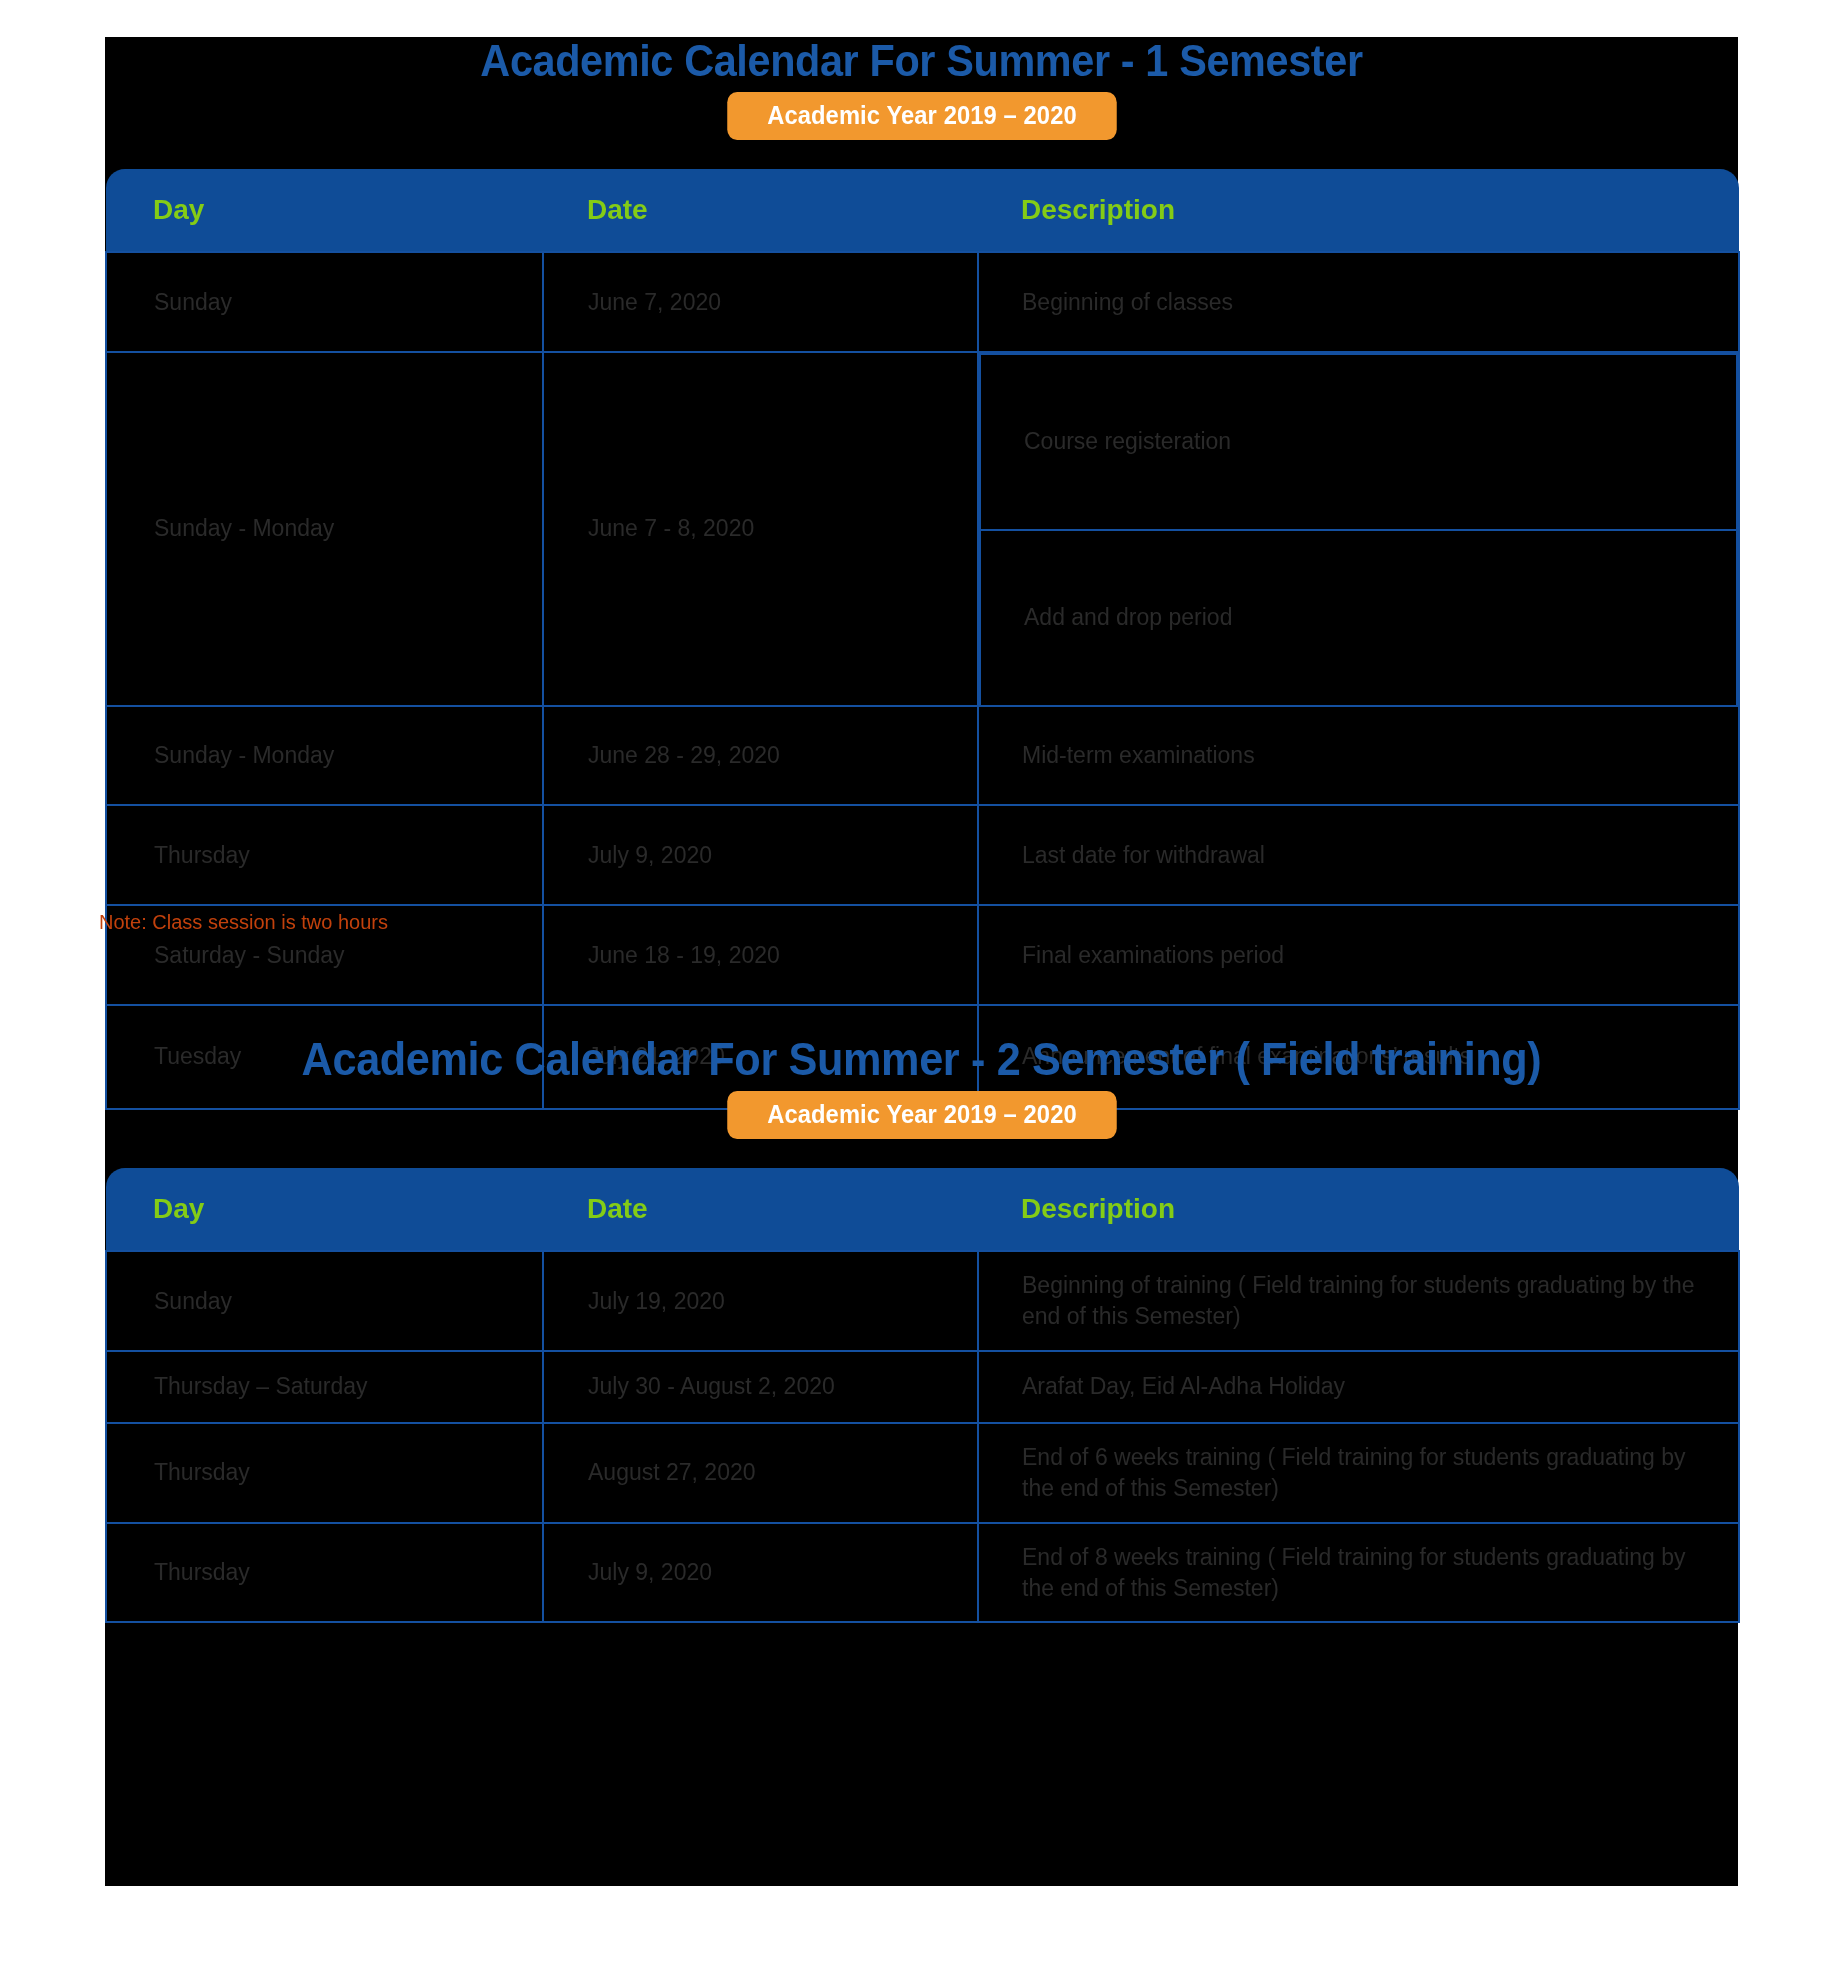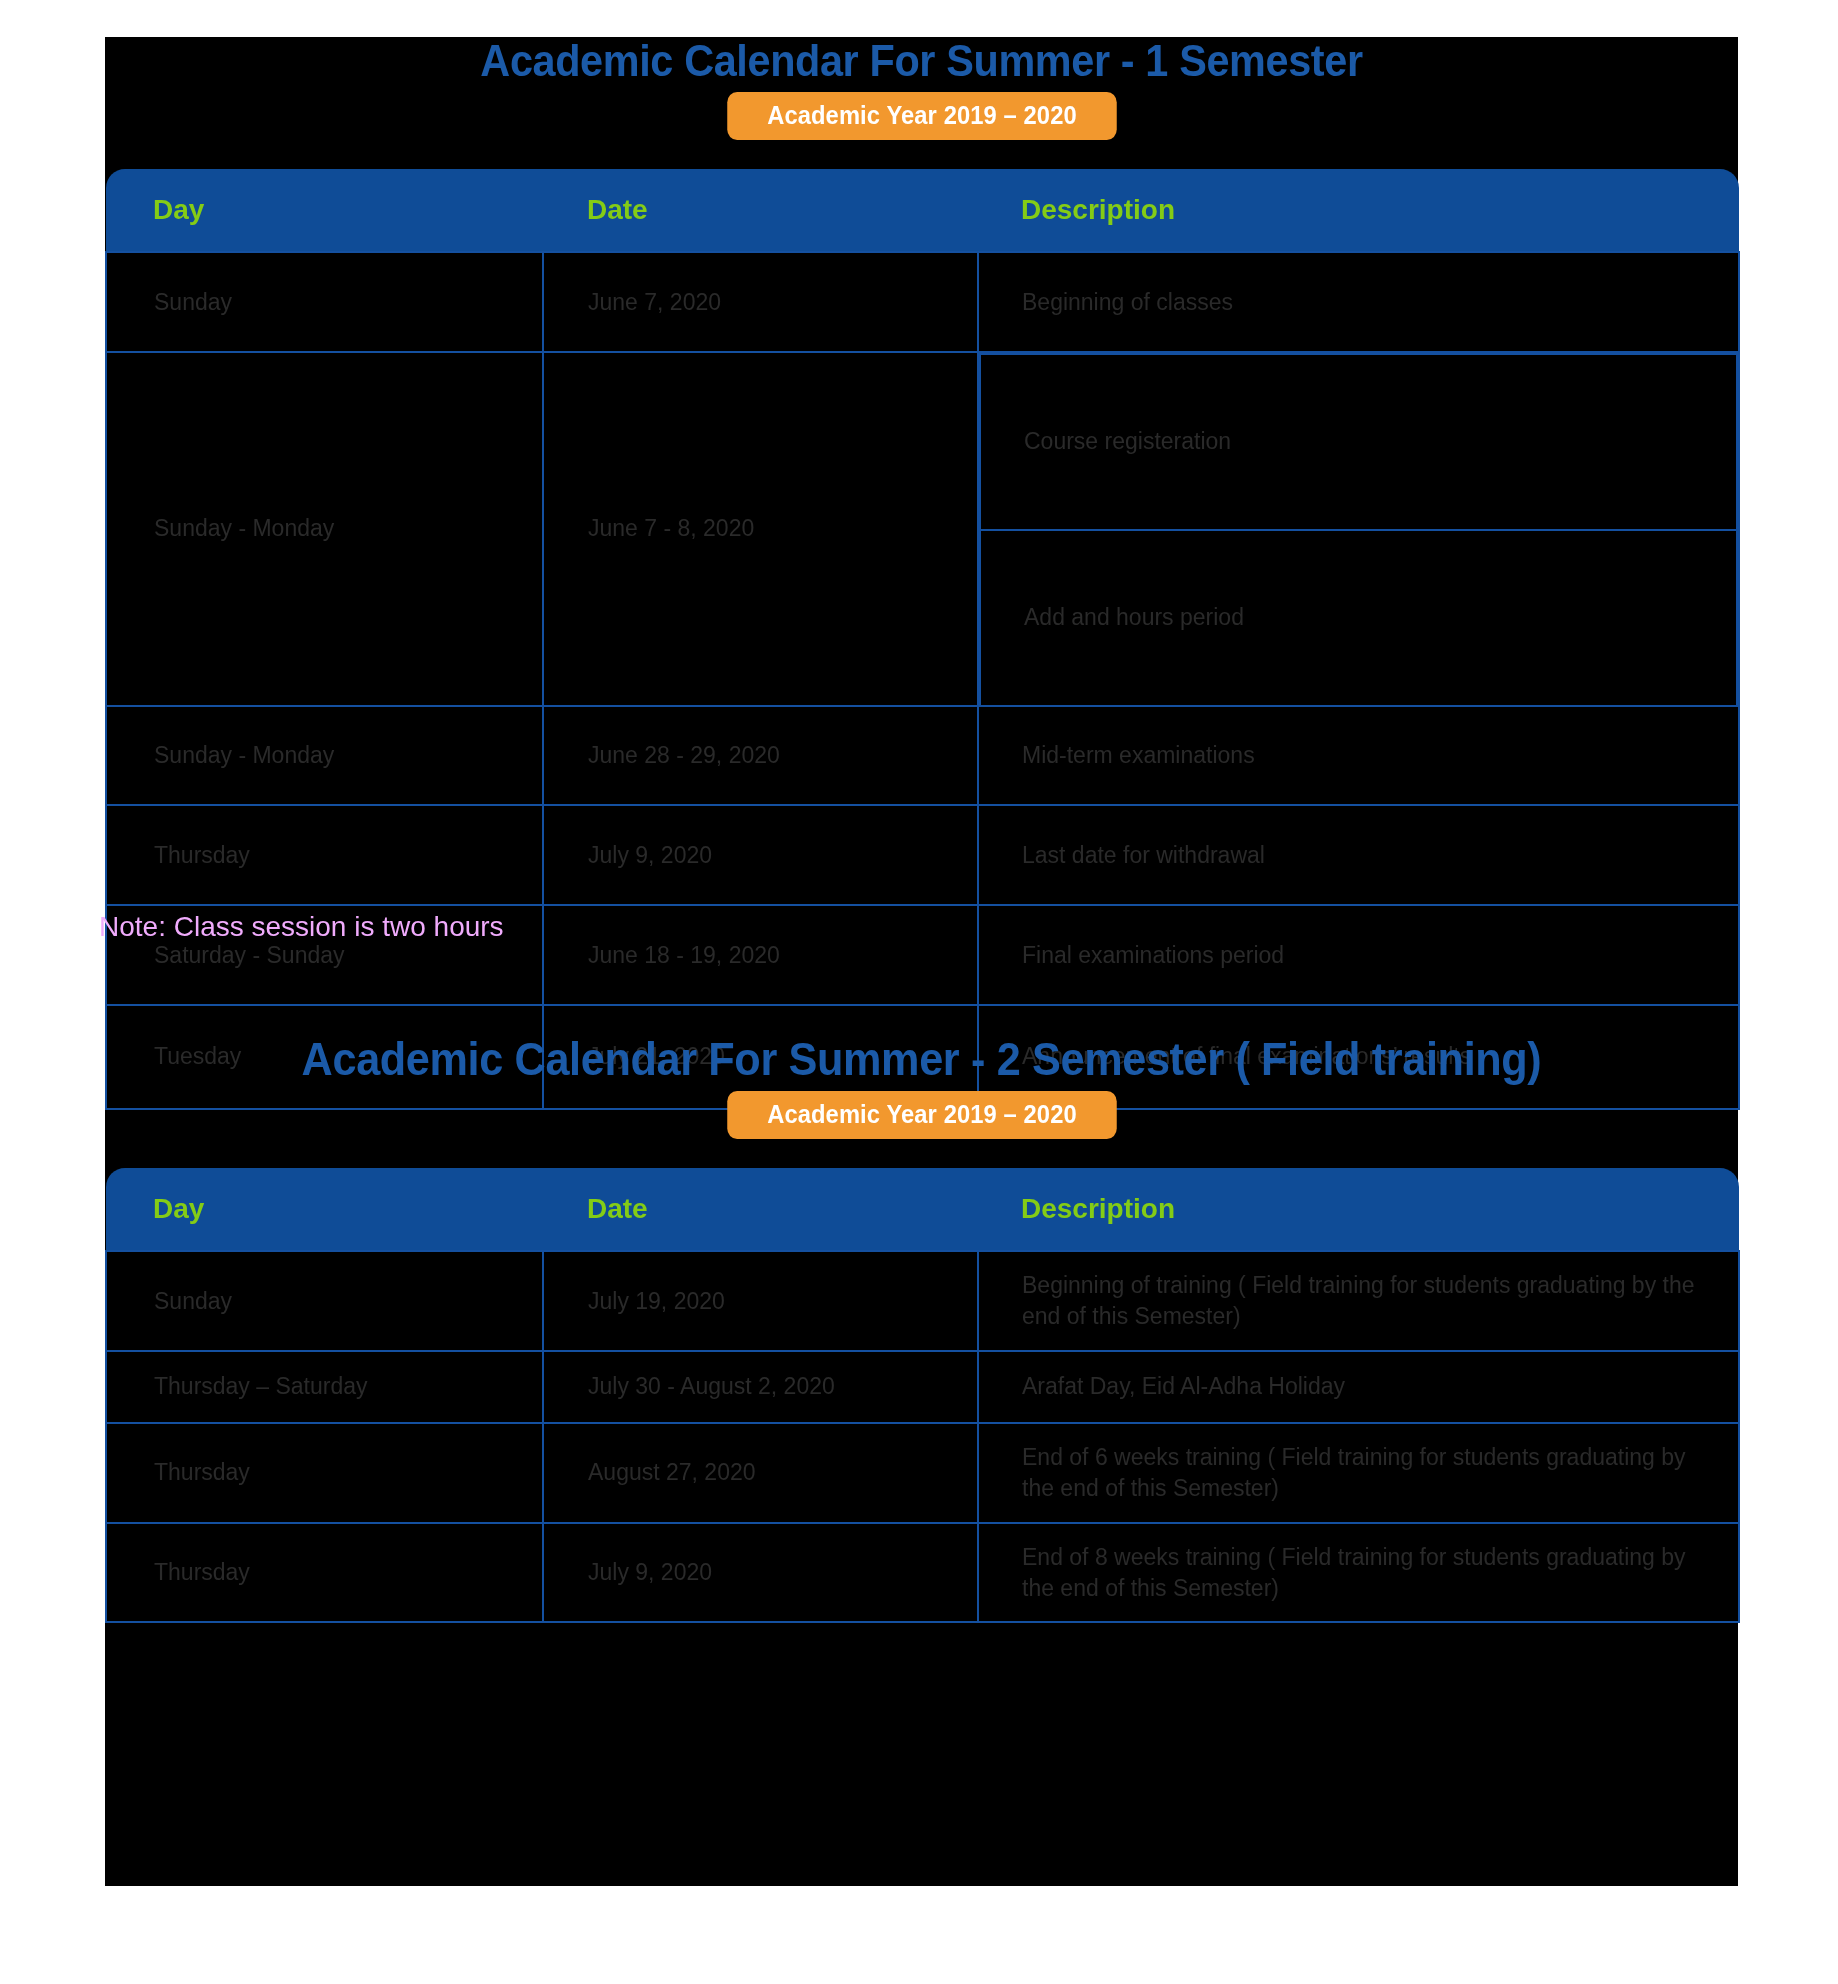--- a/index.html
+++ b/index.html
@@ -130,22 +130,22 @@
 
   
   .r-h118 td { height: 83px; }
   .r-h221 td { height: 159px; }
   .r-h124 td { height: 87px; }
   .r-h80  td { height: 55px; }
 
   .note {
     position: absolute;
     left: -6px;
-    color: #f0abfc;
-    font-size: 28px;
+    color: #c2410c;
+    font-size: 20px;
     line-height: 1.2;
     white-space: nowrap;
   }
 </style>
 </head>
 <body>
 
 <div class="page">
   <div class="canvas">
 
@@ -180,21 +180,21 @@
             <tr class="r-h221">
               <td class="cell-day">Sunday - Monday</td>
               <td class="cell-date">June 7 - 8, 2020</td>
               <td class="cell-desc nopad">
                 <table class="split">
                   <tbody>
                       <tr>
                     <td>Course registeration</td>
                   </tr>
                   <tr>
-                    <td>Add and hours period</td>
+                    <td>Add and drop period</td>
                   </tr>
                 </tbody>
                   </table>
               </td>
             </tr>
 
             <tr class="r-h118">
               <td class="cell-day">Sunday - Monday</td>
               <td class="cell-date">June 28 - 29, 2020</td>
               <td class="cell-desc">Mid-term examinations</td>

